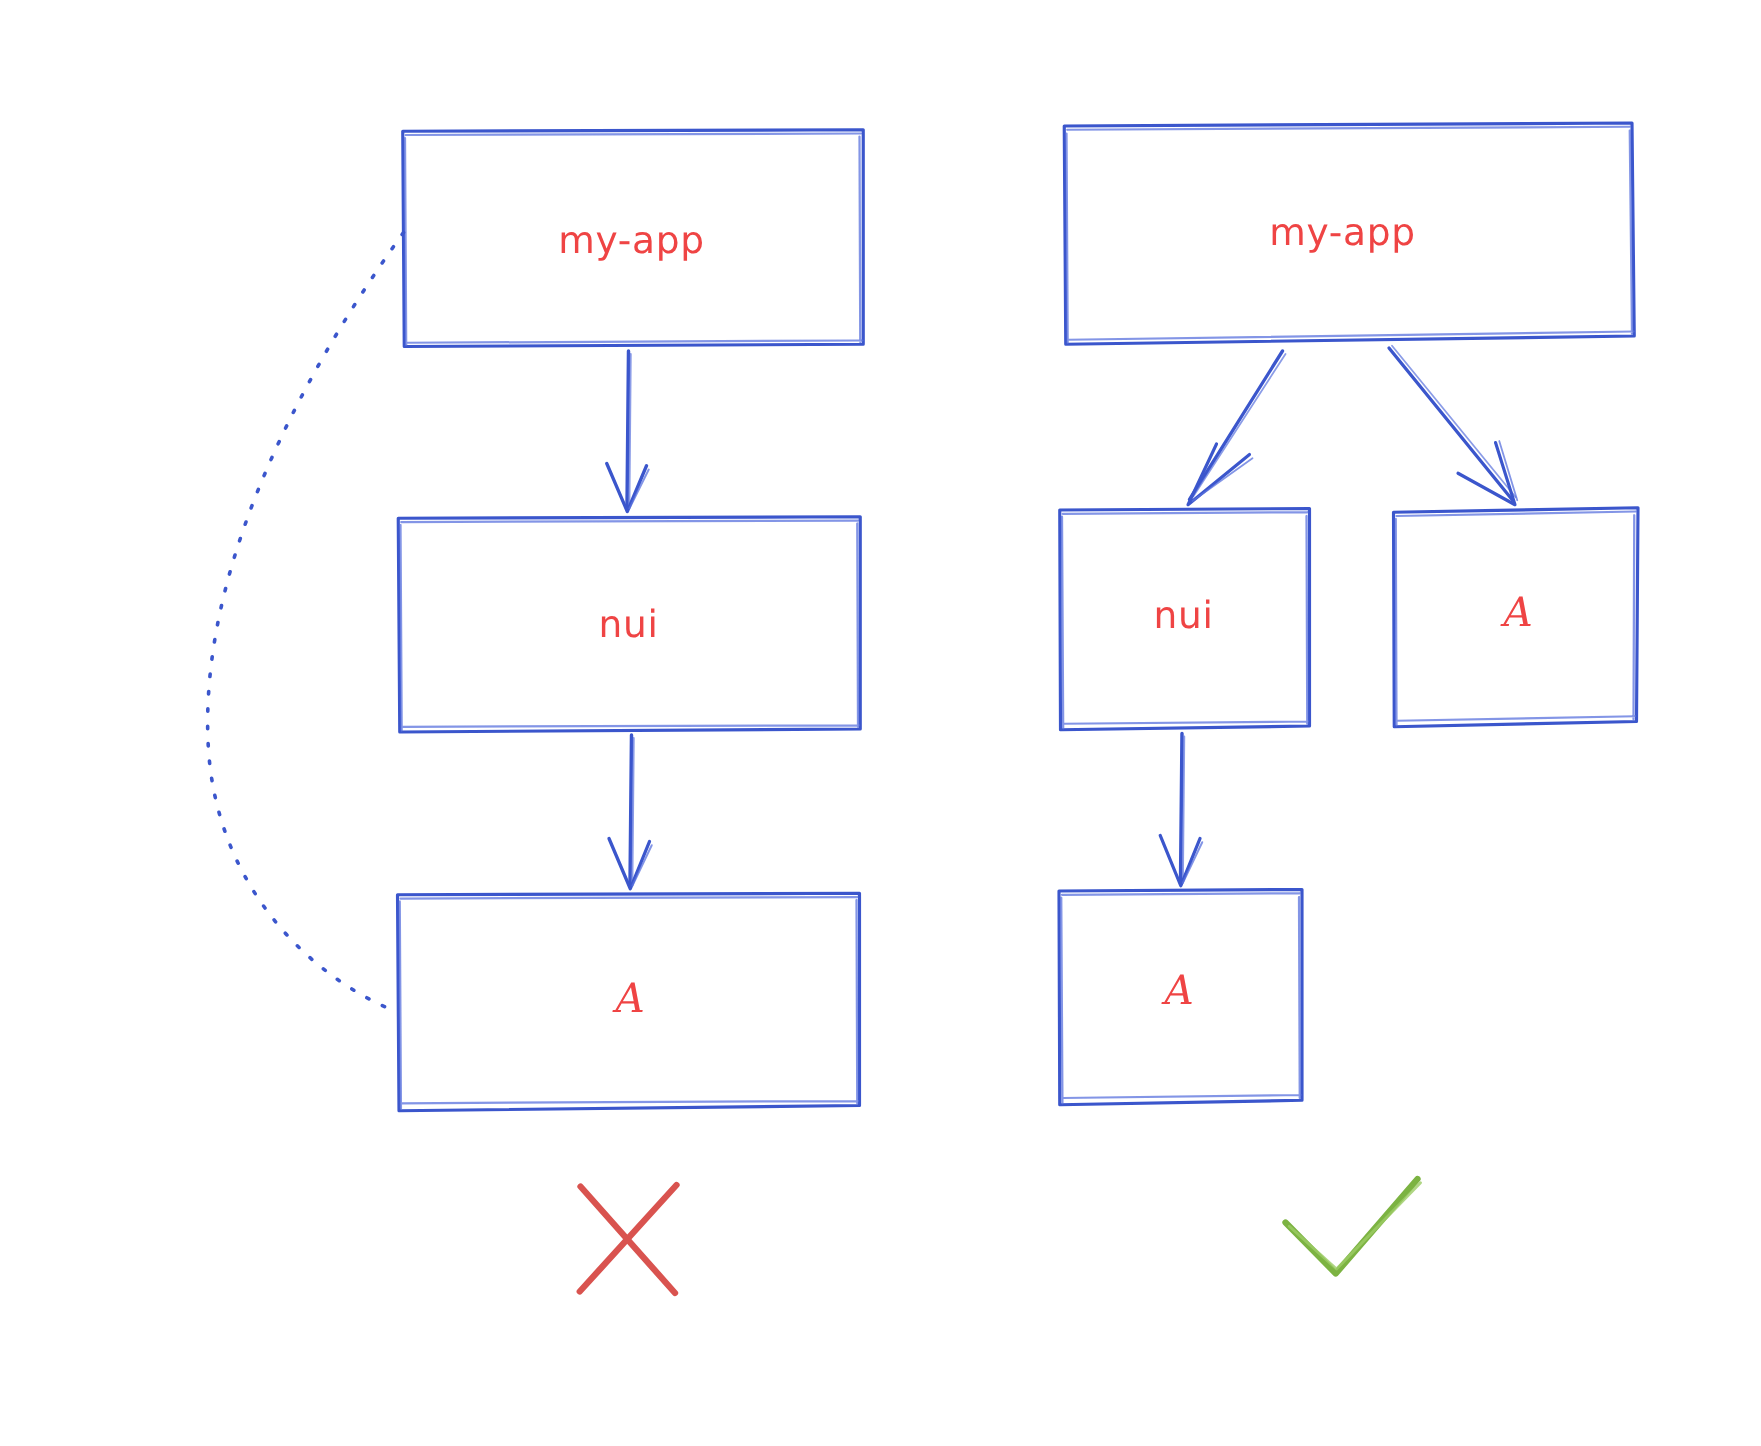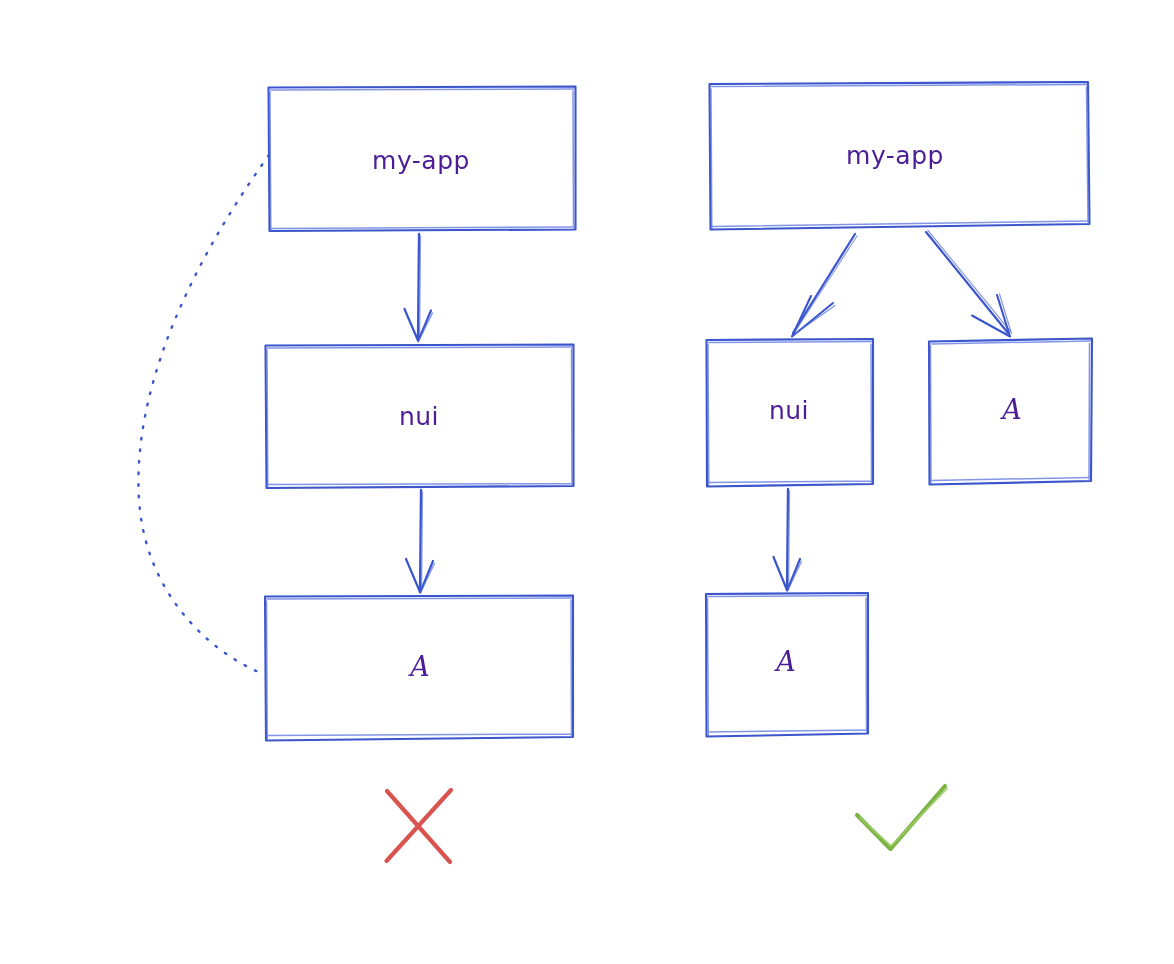--- a/index.html
+++ b/index.html
@@ -20,21 +20,21 @@
   }
   #sketch-svg {
     position: absolute;
     left: 0;
     top: 0;
     width: 1174px;
     height: 964px;
   }
   .node-label {
     position: absolute;
-    color: #4c1d95;
+    color: #ef4444;
     font-family: "DejaVu Sans", sans-serif;
     white-space: nowrap;
     transform: translate(-50%, -50%);
     pointer-events: none;
     user-select: none;
   }
   .label-word {
     font-size: 25px;
     font-weight: 400;
     letter-spacing: 0.5px;

